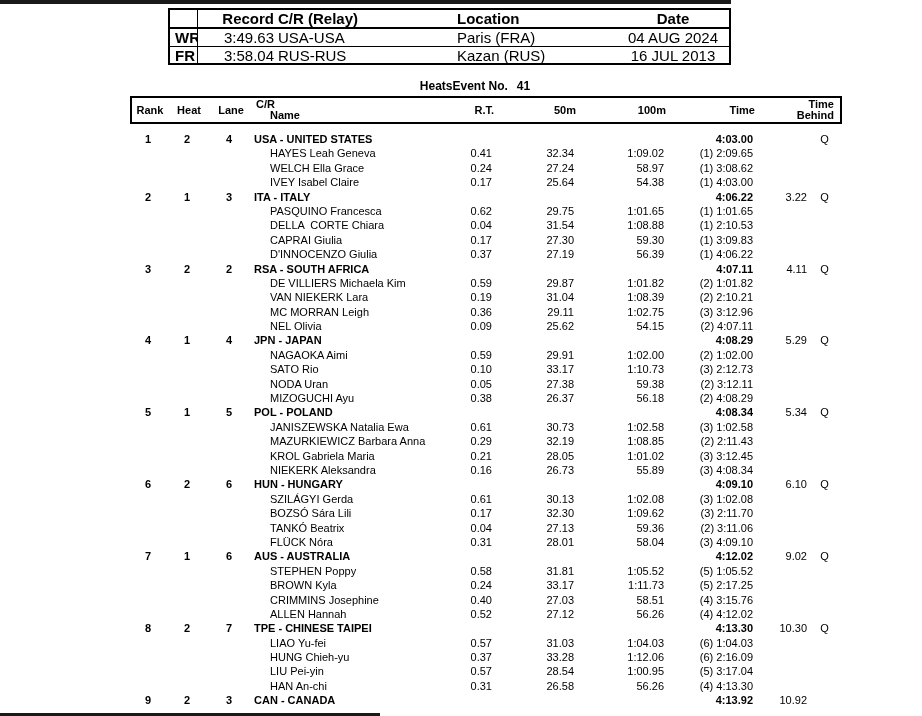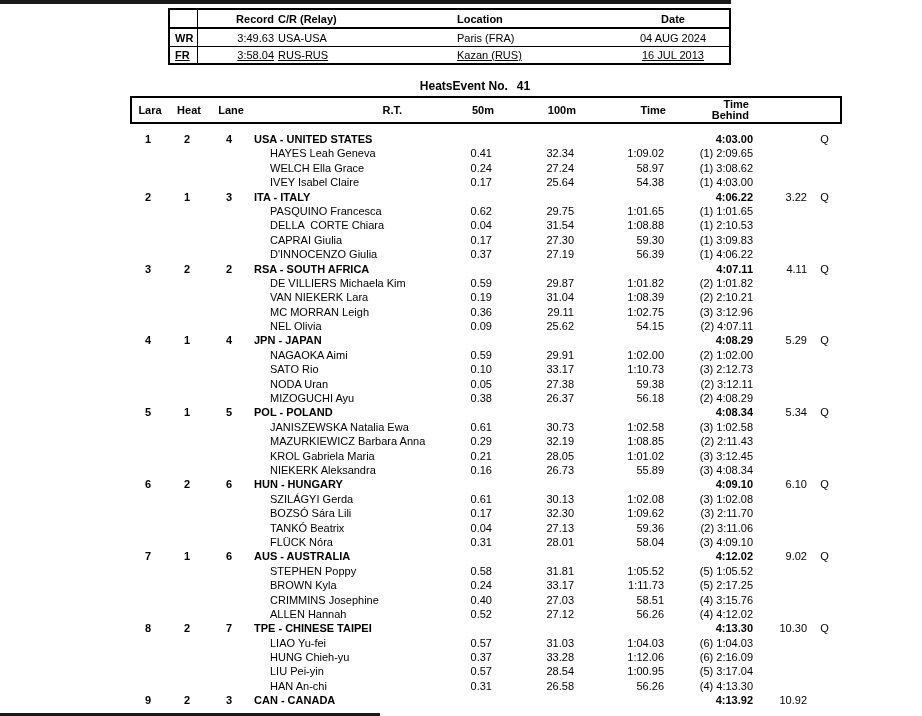--- a/index.html
+++ b/index.html
@@ -5,23 +5,23 @@
   * { margin:0; padding:0; box-sizing:border-box; }
   html,body { background:#fff; }
   body { font-family:"Liberation Sans", sans-serif; color:#000; }
   .page { position:relative; width:922px; height:716px; background:#fff; overflow:hidden; }
 
   .top-bar { position:absolute; left:0; top:0; width:731px; height:4px; background:#1a1a1a; }
   .bottom-bar { position:absolute; left:0; top:713px; width:380px; height:3px; background:#1a1a1a; }
 
   
   .record-table { position:absolute; left:168px; top:8px; width:563px; border:2px solid #000; background:#fff; }
-  .rec-row { display:grid; grid-template-columns:28px 76px 183px 166px 106px; align-items:center; height:17px; font-size:11px; }
+  .rec-row { display:grid; grid-template-columns:28px 76px 183px 166px 106px; align-items:center; height:17px; font-size:15px; }
   .rec-head { height:19px; border-bottom:2px solid #000; font-weight:bold; }
-  .rec-body .rec-row + .rec-row { border-top:1px solid #000;text-decoration:underline; }
+  .rec-body .rec-row + .rec-row { border-top:1px solid #000; }
   .rc { white-space:pre; overflow:hidden; }
   .rc-label { font-weight:bold; padding-left:5px; height:100%; display:flex; align-items:center; border-right:1px solid #000; }
   .rec-head .rc-label { border-right:1px solid #000; }
   .rc-time { text-align:right; }
   .rc-team { padding-left:4px; }
   .rc-loc  { padding-left:0; }
   .rc-date { text-align:center; padding-right:6px; }
 
   
   .section-row { position:absolute; left:122px; top:79px; width:706px; display:flex; justify-content:center; align-items:flex-end; font-size:12px; font-weight:bold; }
@@ -82,23 +82,27 @@
 
   <div class="section-row">
     <span>Heats</span>
     <span class="event-no">
       <span>Event No.</span>
       <span>41</span>
     </span>
   </div>
 
   <div class="results-header">
-    <div class="hc">Lara</div>
+    <div class="hc">Rank</div>
     <div class="hc">Heat</div>
     <div class="hc">Lane</div>
+    <div class="hc-crname">
+      <span class="l1">C/R</span>
+      <span class="l2">Name</span>
+    </div>
     <div class="hc hc-right">R.T.</div>
     <div class="hc hc-right">50m</div>
     <div class="hc hc-right">100m</div>
     <div class="hc hc-right">Time</div>
     <div class="hc-stack2">
       <span>Time</span>
       <span>Behind</span>
     </div>
   </div>
 

